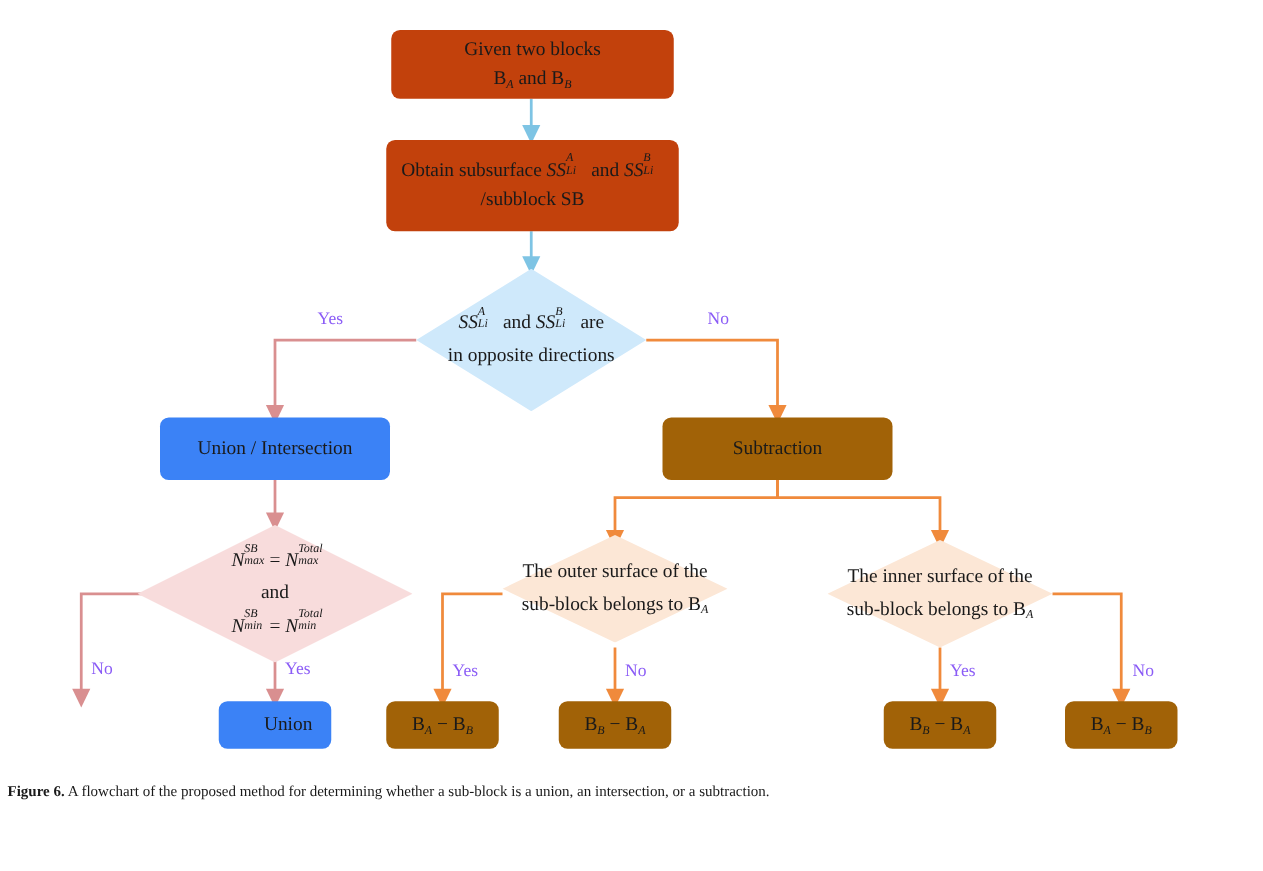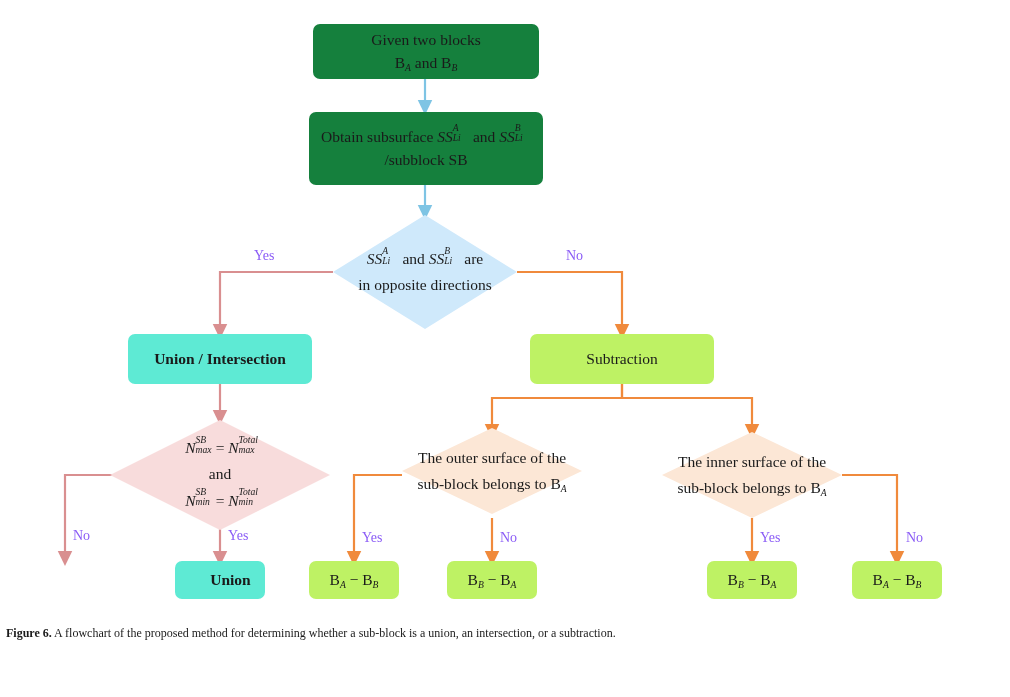--- a/index.html
+++ b/index.html
@@ -7,23 +7,23 @@
     width:1010px;height:697px;background:#ffffff;
     font-family:"Liberation Serif", serif;
     color:#1a1a1a;overflow:hidden;position:relative;
   }
   #figure{position:absolute;left:0;top:0;width:1010px;height:617px;}
   #svg-layer{position:absolute;left:0;top:0;width:1010px;height:617px;}
 
   .node{position:absolute;box-sizing:border-box;display:flex;align-items:center;
         justify-content:center;text-align:center;line-height:1.45;}
   .box{border-radius:7px;}
-  .box.blue{background:#15803d;}
-  .box.pink{background:#5eead4;font-weight:bold;}
-  .box.peach{background:#bef264;}
+  .box.blue{background:#c2410c;}
+  .box.pink{background:#3b82f6;}
+  .box.peach{background:#a16207;}
   .box .txt{font-size:15.5px;padding:0 8px;}
 
   .dia{position:absolute;}
   .dia .shape{position:absolute;left:0;top:0;width:100%;height:100%;}
   .dia .label{position:absolute;left:0;top:50%;transform:translateY(-50%);
               width:100%;text-align:center;font-size:15.5px;line-height:1.7;z-index:2;}
 
   .edge-label{position:absolute;font-size:14px;color:#8b5cf6;white-space:nowrap;}
 
   .mi{font-style:italic;}

